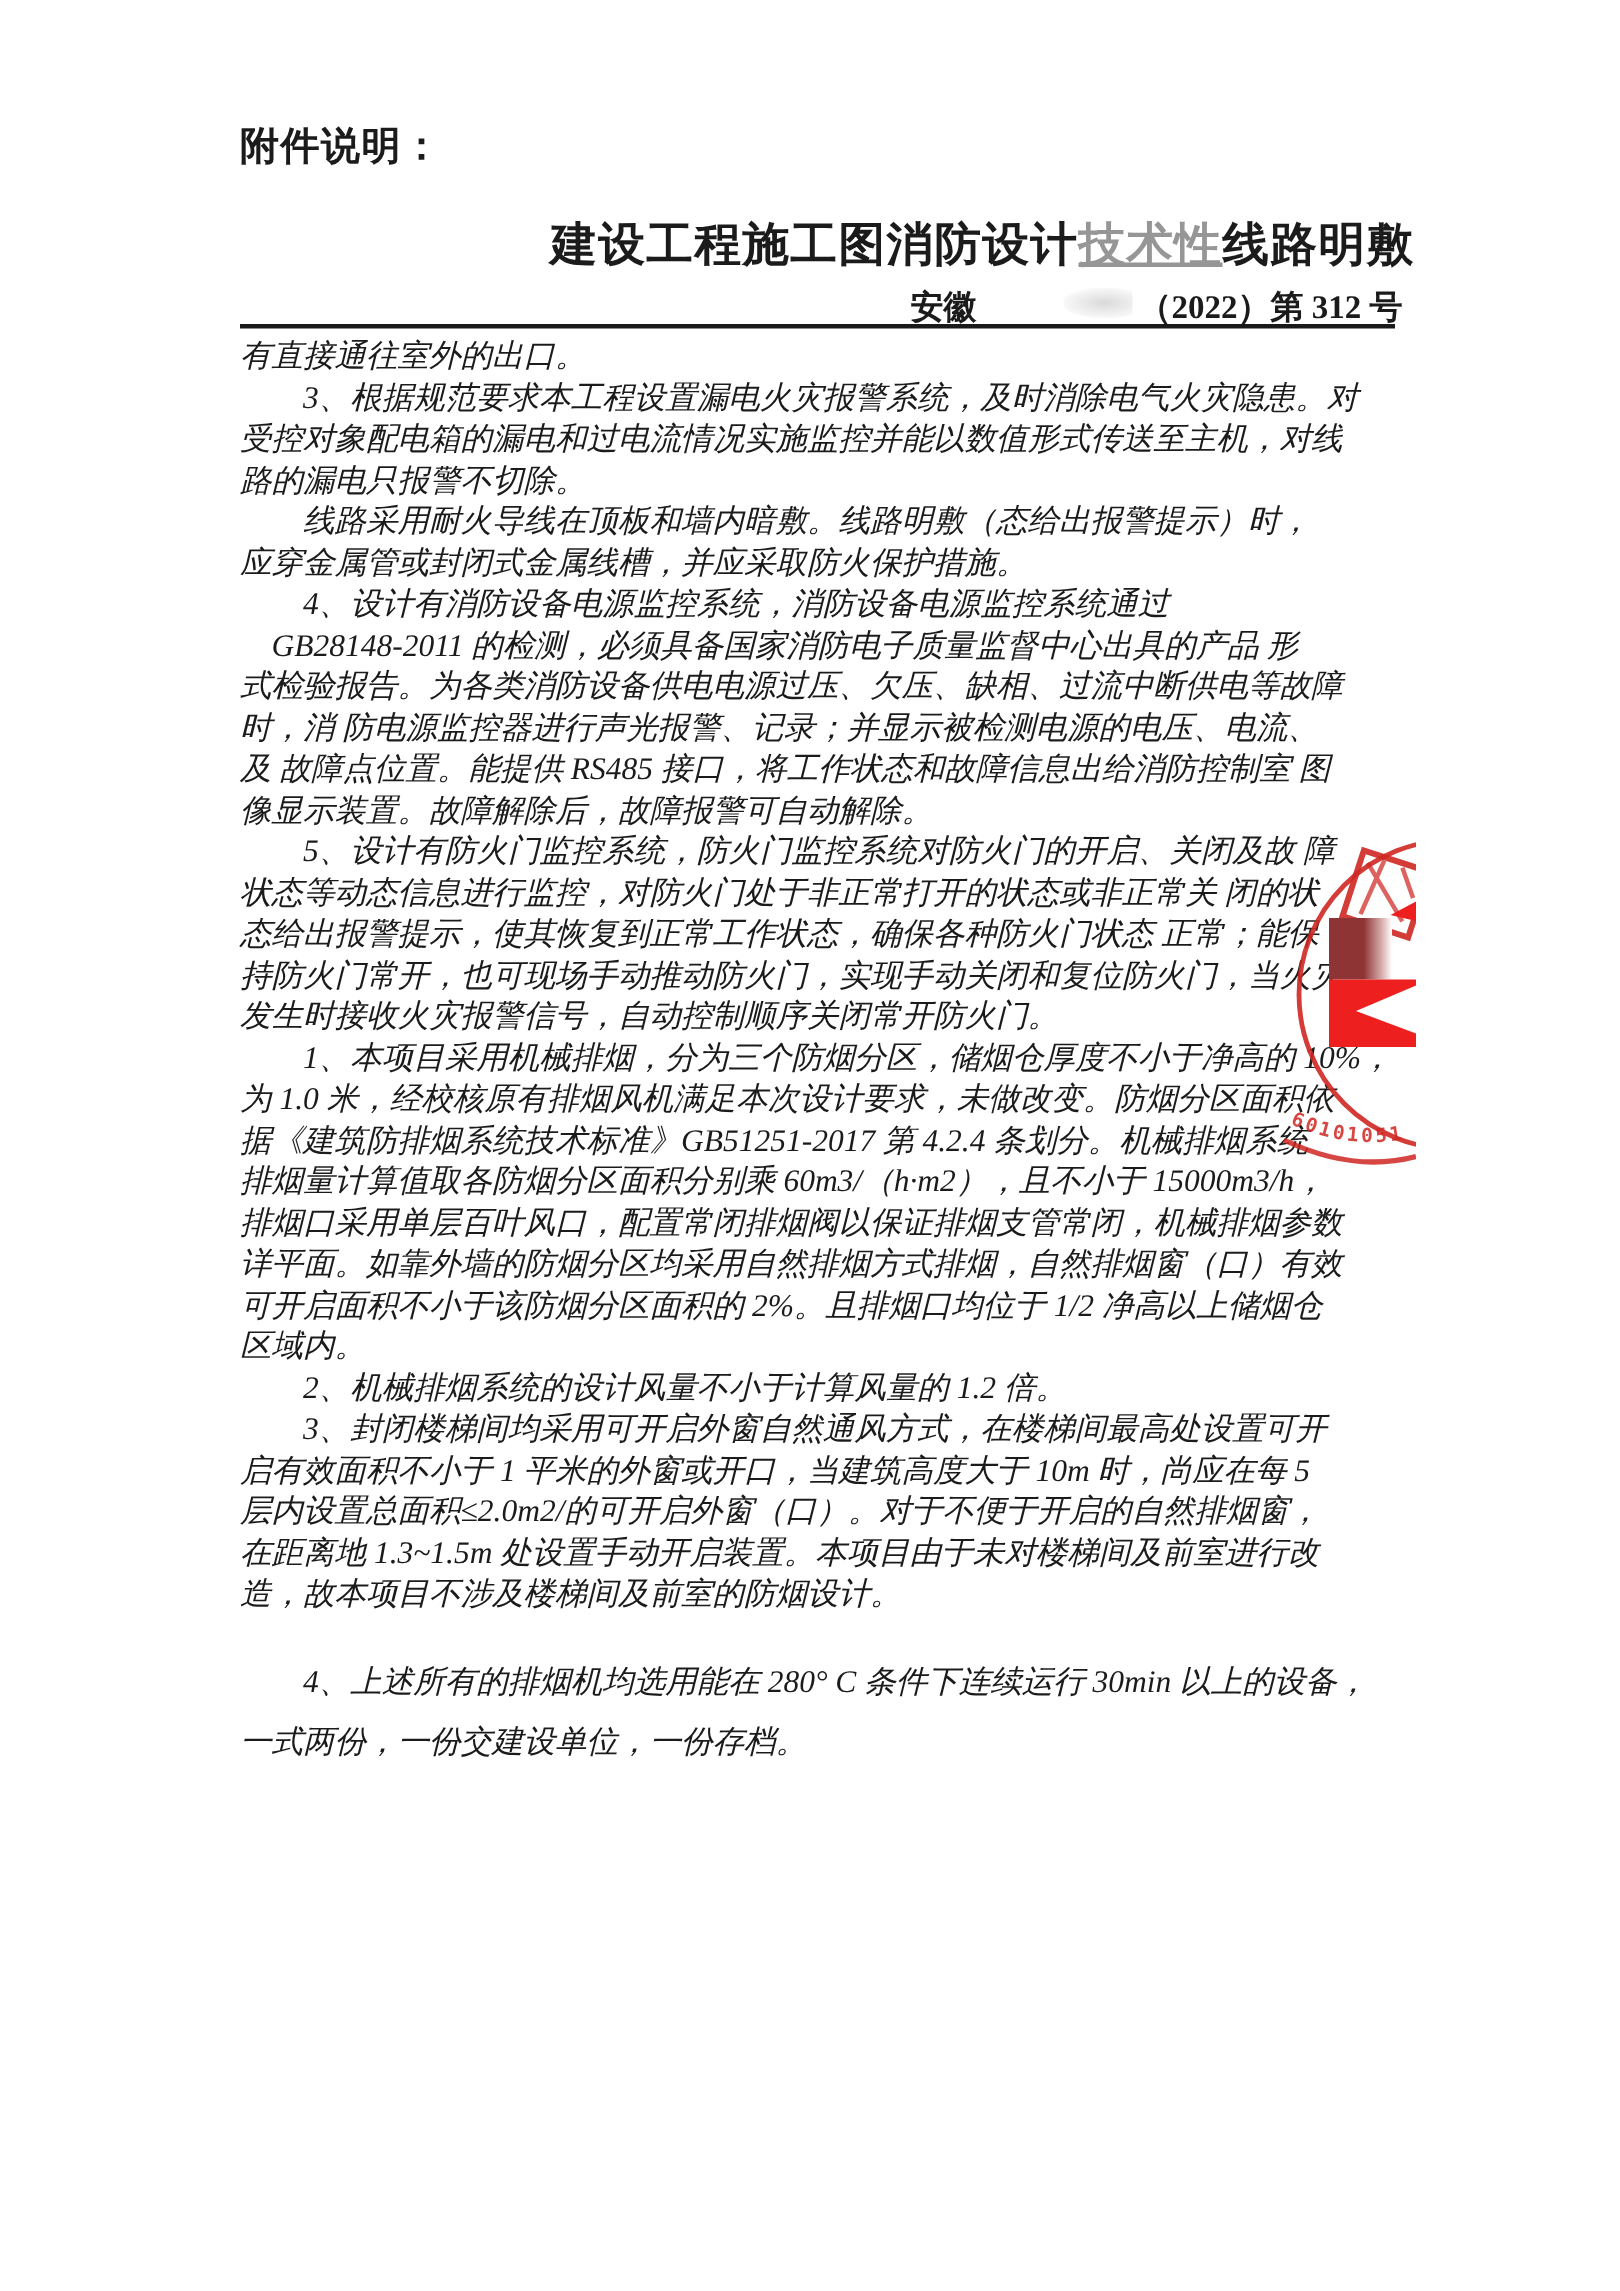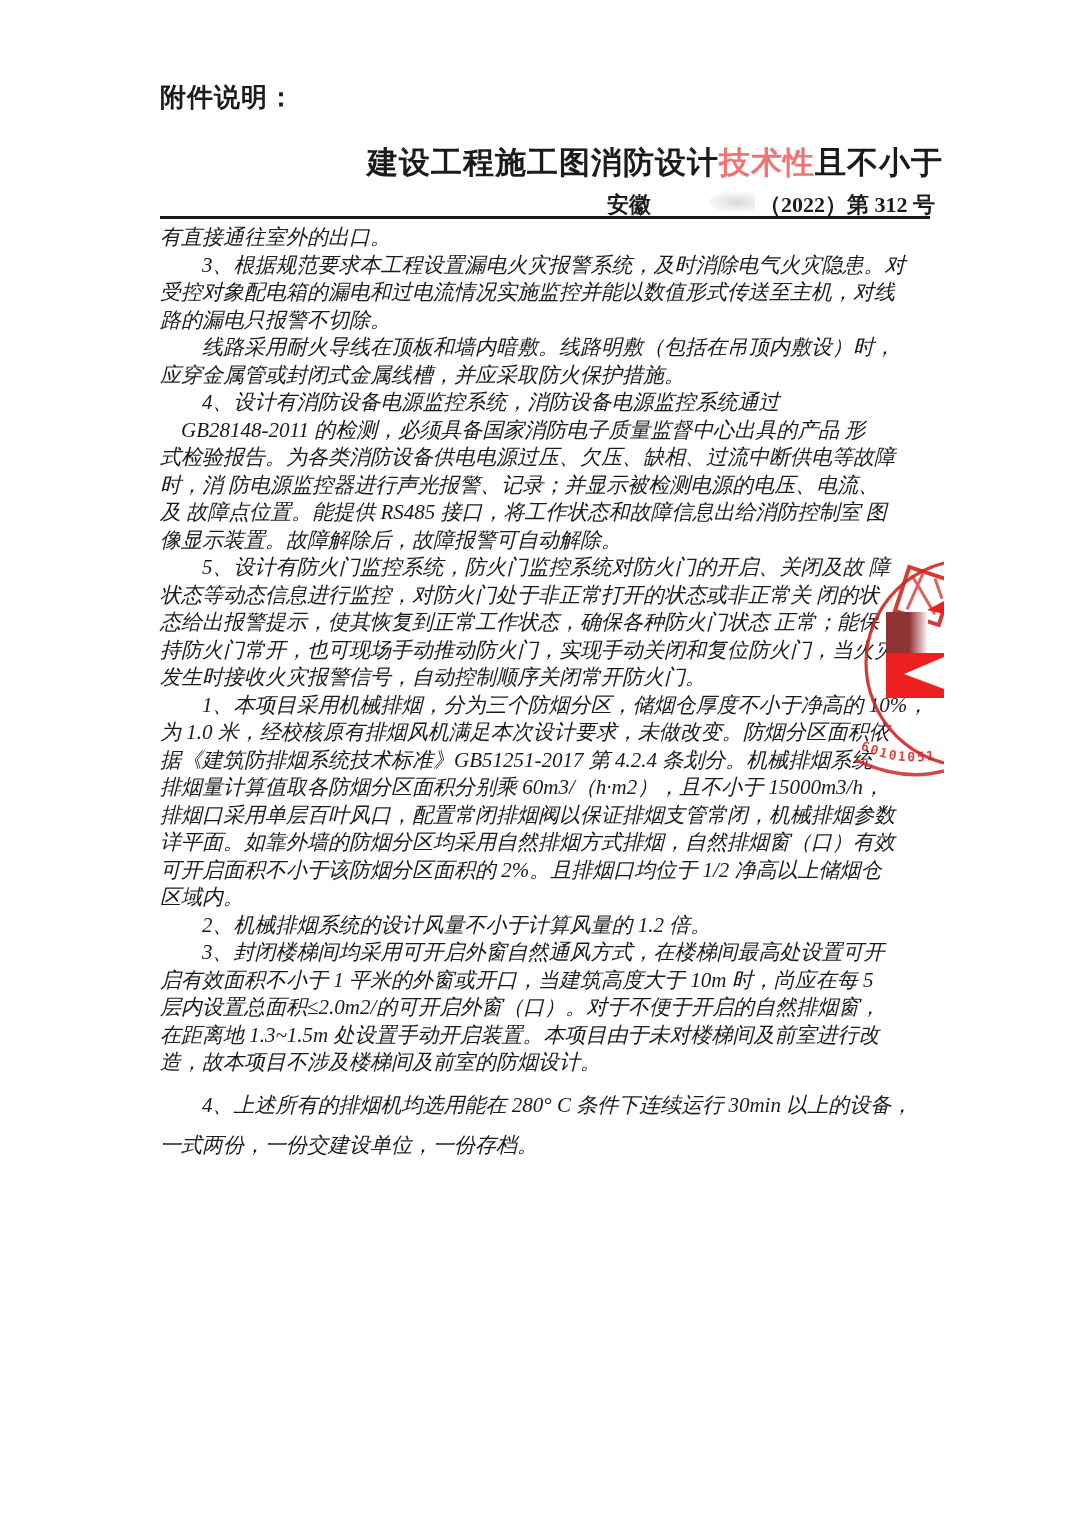--- a/index.html
+++ b/index.html
@@ -14,21 +14,21 @@
   .attachment-label{
     position:absolute;left:160px;top:80px;
     font-size:26px;font-weight:600;letter-spacing:1px;
   }
   .doc-title{
     position:absolute;left:160px;top:142px;width:770px;
     padding-left:110px;box-sizing:content-box;
     text-align:center;font-size:31px;font-weight:600;letter-spacing:1px;
     white-space:nowrap;
   }
-  .doc-title .faded{color:#ef4444;opacity:.75;}
+  .doc-title .faded{color:#737373;opacity:.75;text-decoration:underline;}
   .doc-number{
     position:absolute;left:160px;top:190px;width:775px;
     text-align:right;font-size:22px;font-weight:600;
     display:flex;justify-content:flex-end;align-items:flex-start;
   }
   .doc-number .spacer{
     display:inline-block;width:108px;height:24px;position:relative;
   }
   .redact-smudge{
     position:absolute;right:4px;top:2px;width:46px;height:20px;
@@ -42,51 +42,51 @@
     position:absolute;left:160px;top:224px;width:772px;
     font-size:21px;line-height:27.5px;
     text-align:justify;
   }
   .body-text p{
     margin:0;white-space:pre-line;font-style:italic;
   }
   .body-text p.ind{text-indent:2em;}
   .body-text p.ind1{text-indent:1em;}
   .body-text p.gap-lg{}
-  .body-text p.gap-md{margin-top:8px;}
+  .body-text p.gap-md{margin-top:24px;}
   .body-text p.loose{line-height:40px;}
   .stamp{
     position:absolute;right:0;top:548px;width:90px;height:247px;
   }
 </style>
 </head>
 <body>
 
 <div class="page">
 
   <div class="attachment-label">附件说明：</div>
 
-  <div class="doc-title"><span>建设工程施工图消防设计</span><span class="faded">技术性</span><span>且不小于</span></div>
+  <div class="doc-title"><span>建设工程施工图消防设计</span><span class="faded">技术性</span><span>线路明敷</span></div>
 
   <div class="doc-number">
     <span>安徽</span>
     <span class="spacer">
         <span class="redact-smudge"></span>
       </span>
     <span>（2022）第 312 号</span>
   </div>
 
   <div class="header-rule"></div>
 
   <div class="body-text">
     <p>有直接通往室外的出口。</p>
     <p class="ind">3、根据规范要求本工程设置漏电火灾报警系统，及时消除电气火灾隐患。对
 受控对象配电箱的漏电和过电流情况实施监控并能以数值形式传送至主机，对线
 路的漏电只报警不切除。</p>
-    <p class="ind">线路采用耐火导线在顶板和墙内暗敷。线路明敷（包括在吊顶内敷设）时，
+    <p class="ind">线路采用耐火导线在顶板和墙内暗敷。线路明敷（态给出报警提示）时，
 应穿金属管或封闭式金属线槽，并应采取防火保护措施。</p>
     <p class="ind">4、设计有消防设备电源监控系统，消防设备电源监控系统通过</p>
     <p class="ind1">GB28148-2011 的检测，必须具备国家消防电子质量监督中心出具的产品 形
 式检验报告。为各类消防设备供电电源过压、欠压、缺相、过流中断供电等故障
 时，消 防电源监控器进行声光报警、记录；并显示被检测电源的电压、电流、
 及 故障点位置。能提供 RS485 接口，将工作状态和故障信息出给消防控制室 图
 像显示装置。故障解除后，故障报警可自动解除。</p>
     <p class="ind">5、设计有防火门监控系统，防火门监控系统对防火门的开启、关闭及故 障
 状态等动态信息进行监控，对防火门处于非正常打开的状态或非正常关 闭的状
 态给出报警提示，使其恢复到正常工作状态，确保各种防火门状态 正常；能保

